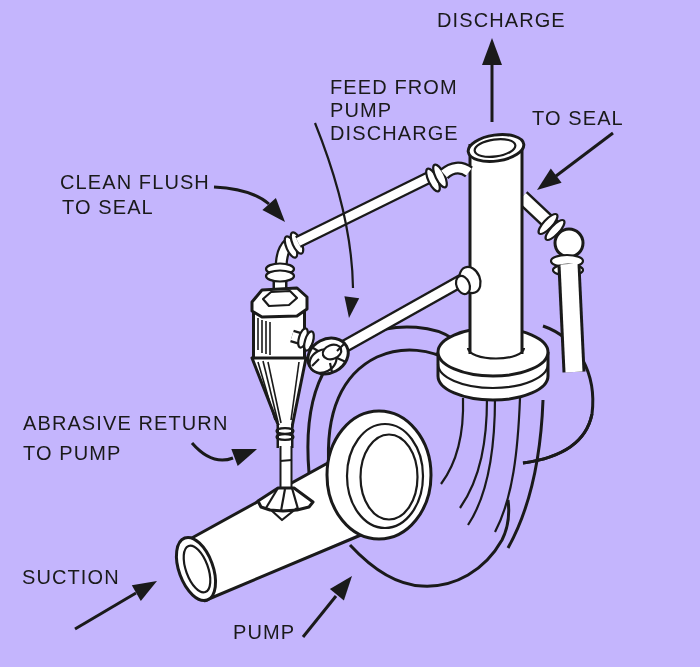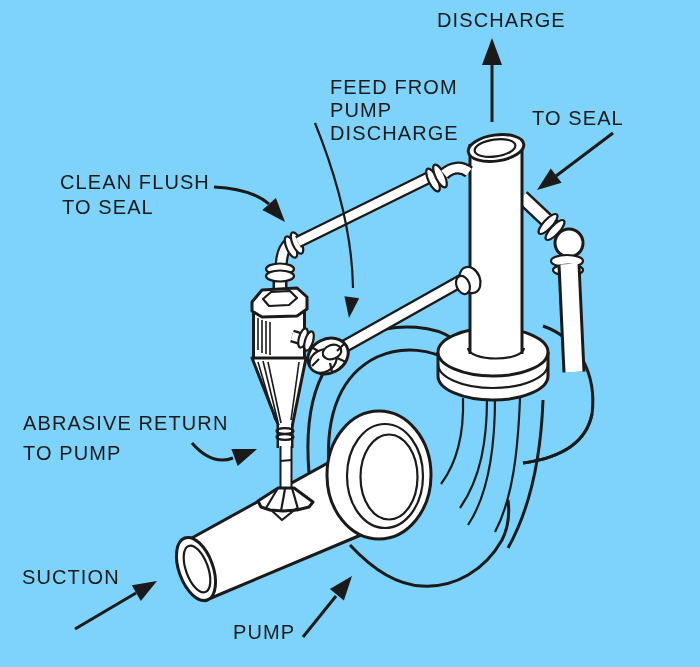--- a/index.html
+++ b/index.html
@@ -1,16 +1,16 @@
 <!DOCTYPE html>
 <html><head>
 <meta charset="utf-8">
 <style>
   html,body{margin:0;padding:0;background:#ffffff;}
-  .stage{position:relative;width:700px;height:667px;background:#7dd3fc;overflow:hidden;}
+  .stage{position:relative;width:700px;height:667px;background:#c4b5fd;overflow:hidden;}
   
   .s  {stroke:#1a1a1a;fill:none;stroke-width:3;stroke-linejoin:round;stroke-linecap:butt;}
   .s2 {stroke:#1a1a1a;fill:none;stroke-width:2.2;stroke-linejoin:round;}
   .s15{stroke:#1a1a1a;fill:none;stroke-width:1.6;}
   .f  {fill:#ffffff;stroke:#1a1a1a;stroke-width:3;stroke-linejoin:round;}
   .f2 {fill:#ffffff;stroke:#1a1a1a;stroke-width:2.2;stroke-linejoin:round;}
   .wf {fill:#ffffff;stroke:none;}
   .po {stroke:#1a1a1a;fill:none;stroke-linecap:butt;}
   .pi {stroke:#ffffff;fill:none;stroke-linecap:butt;}
   .hd {fill:#1a1a1a;stroke:none;}

